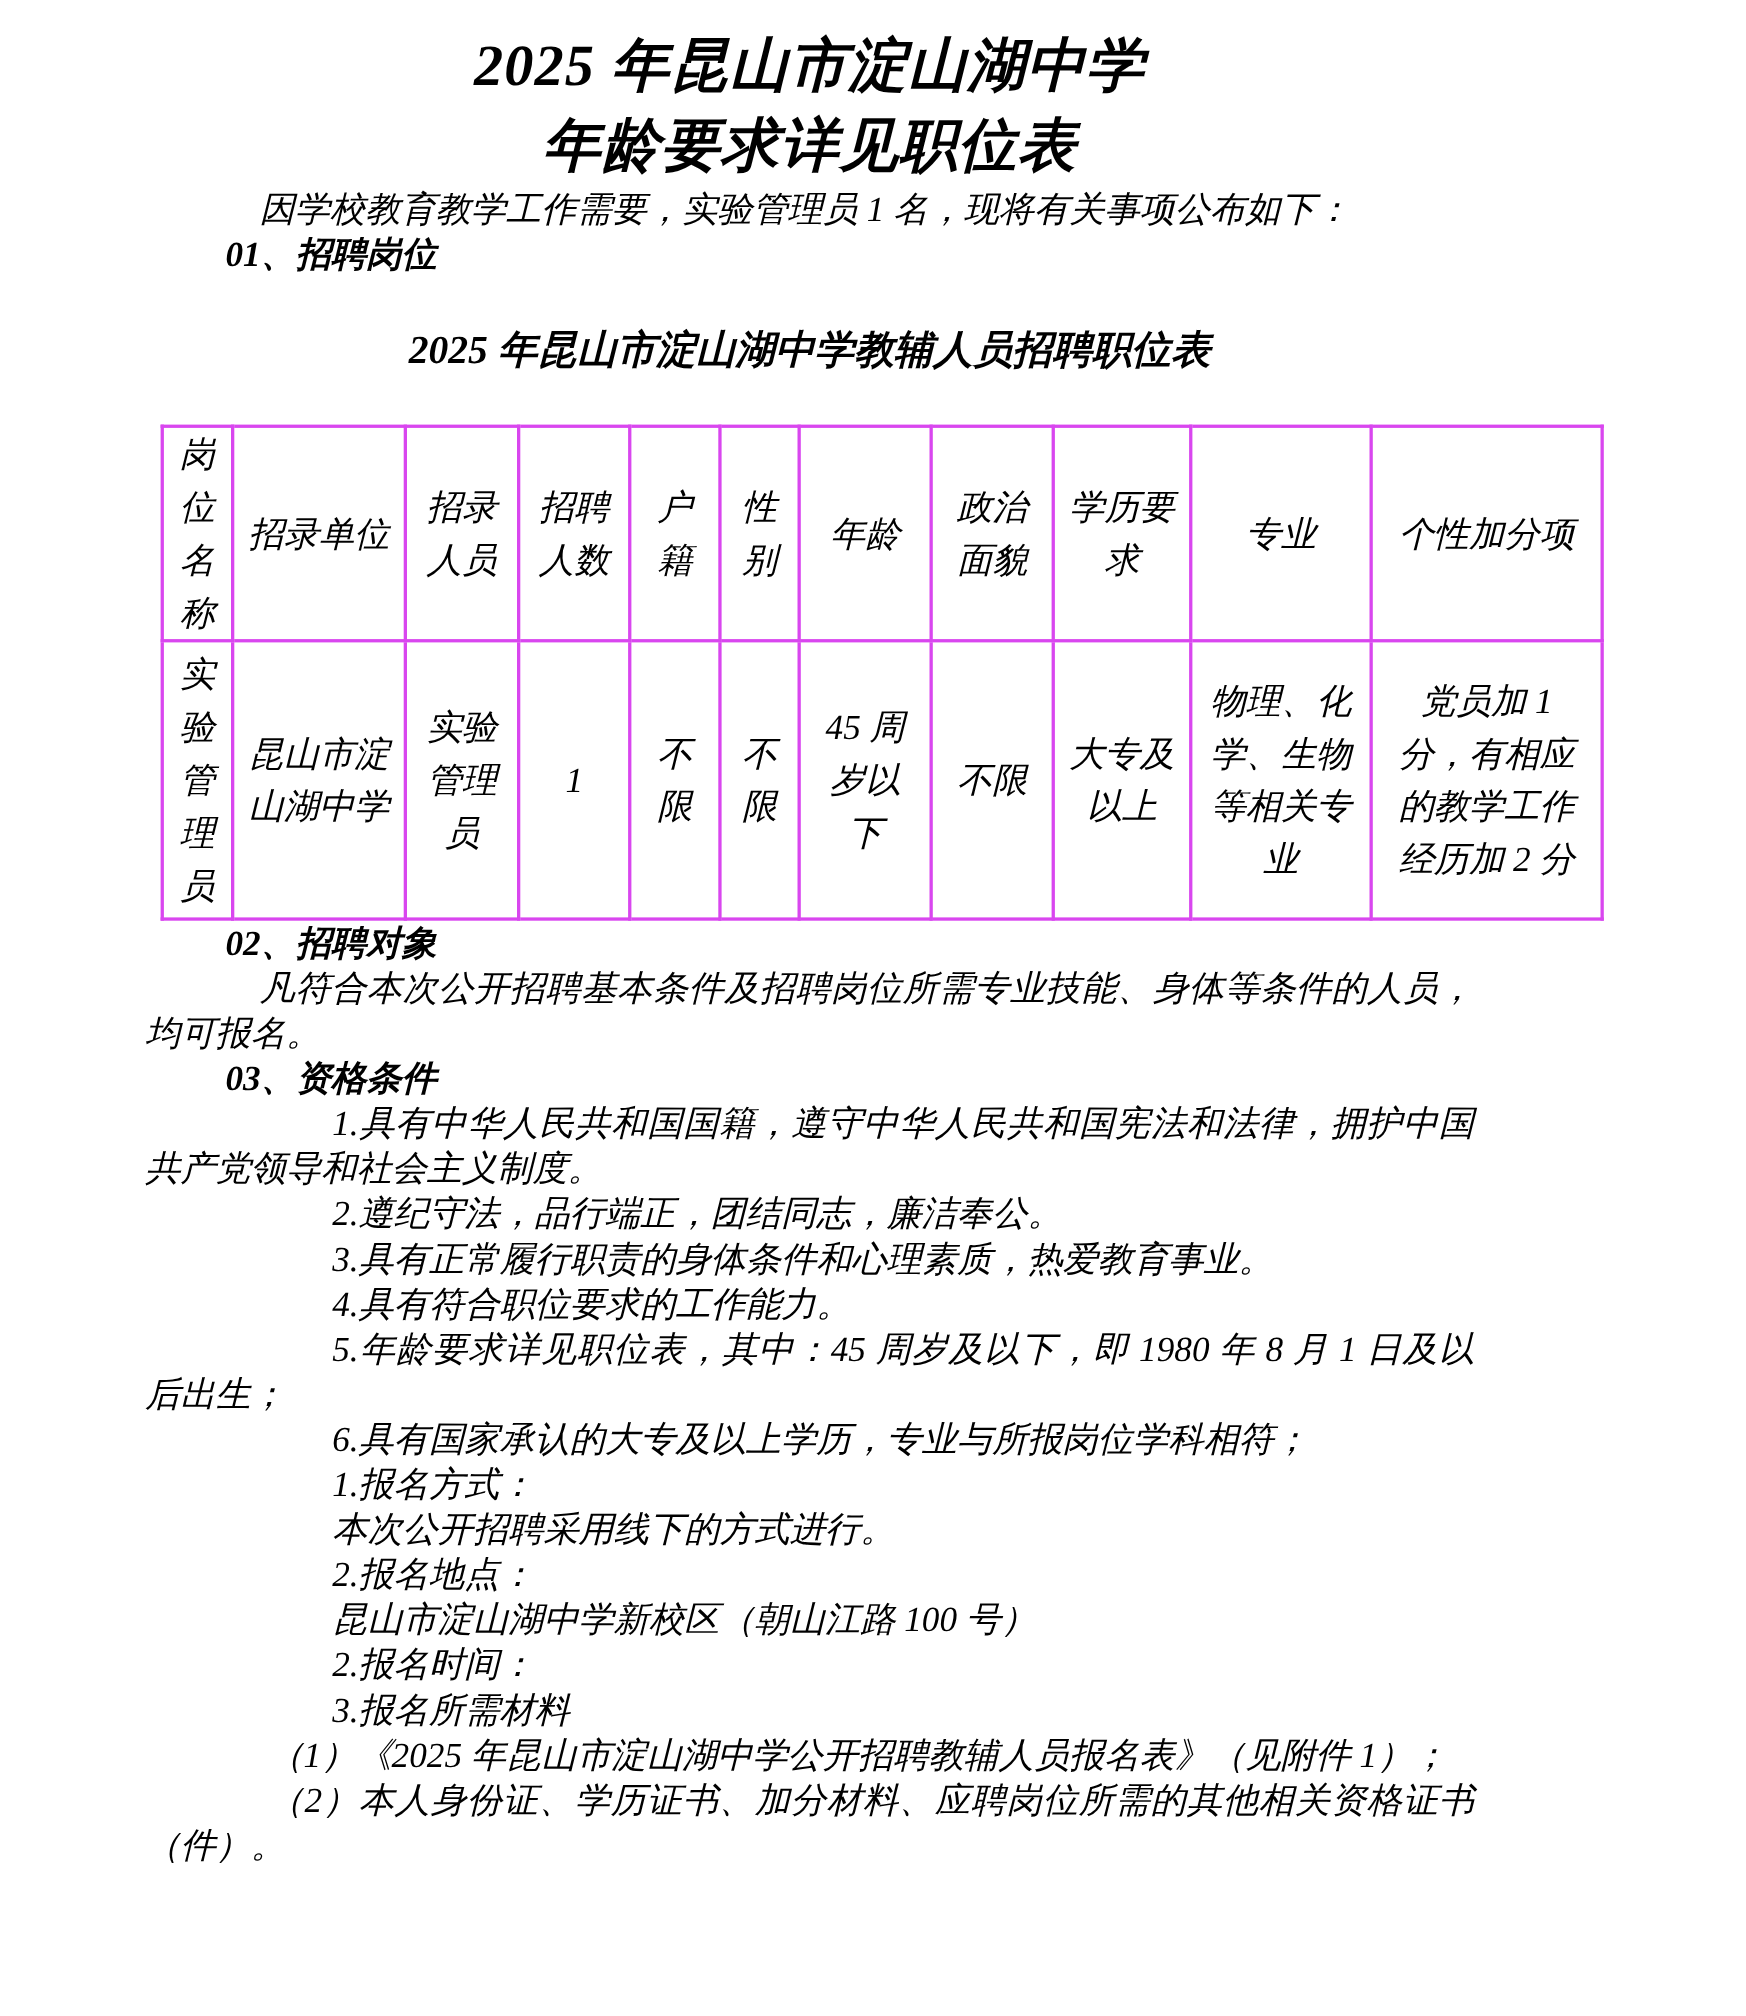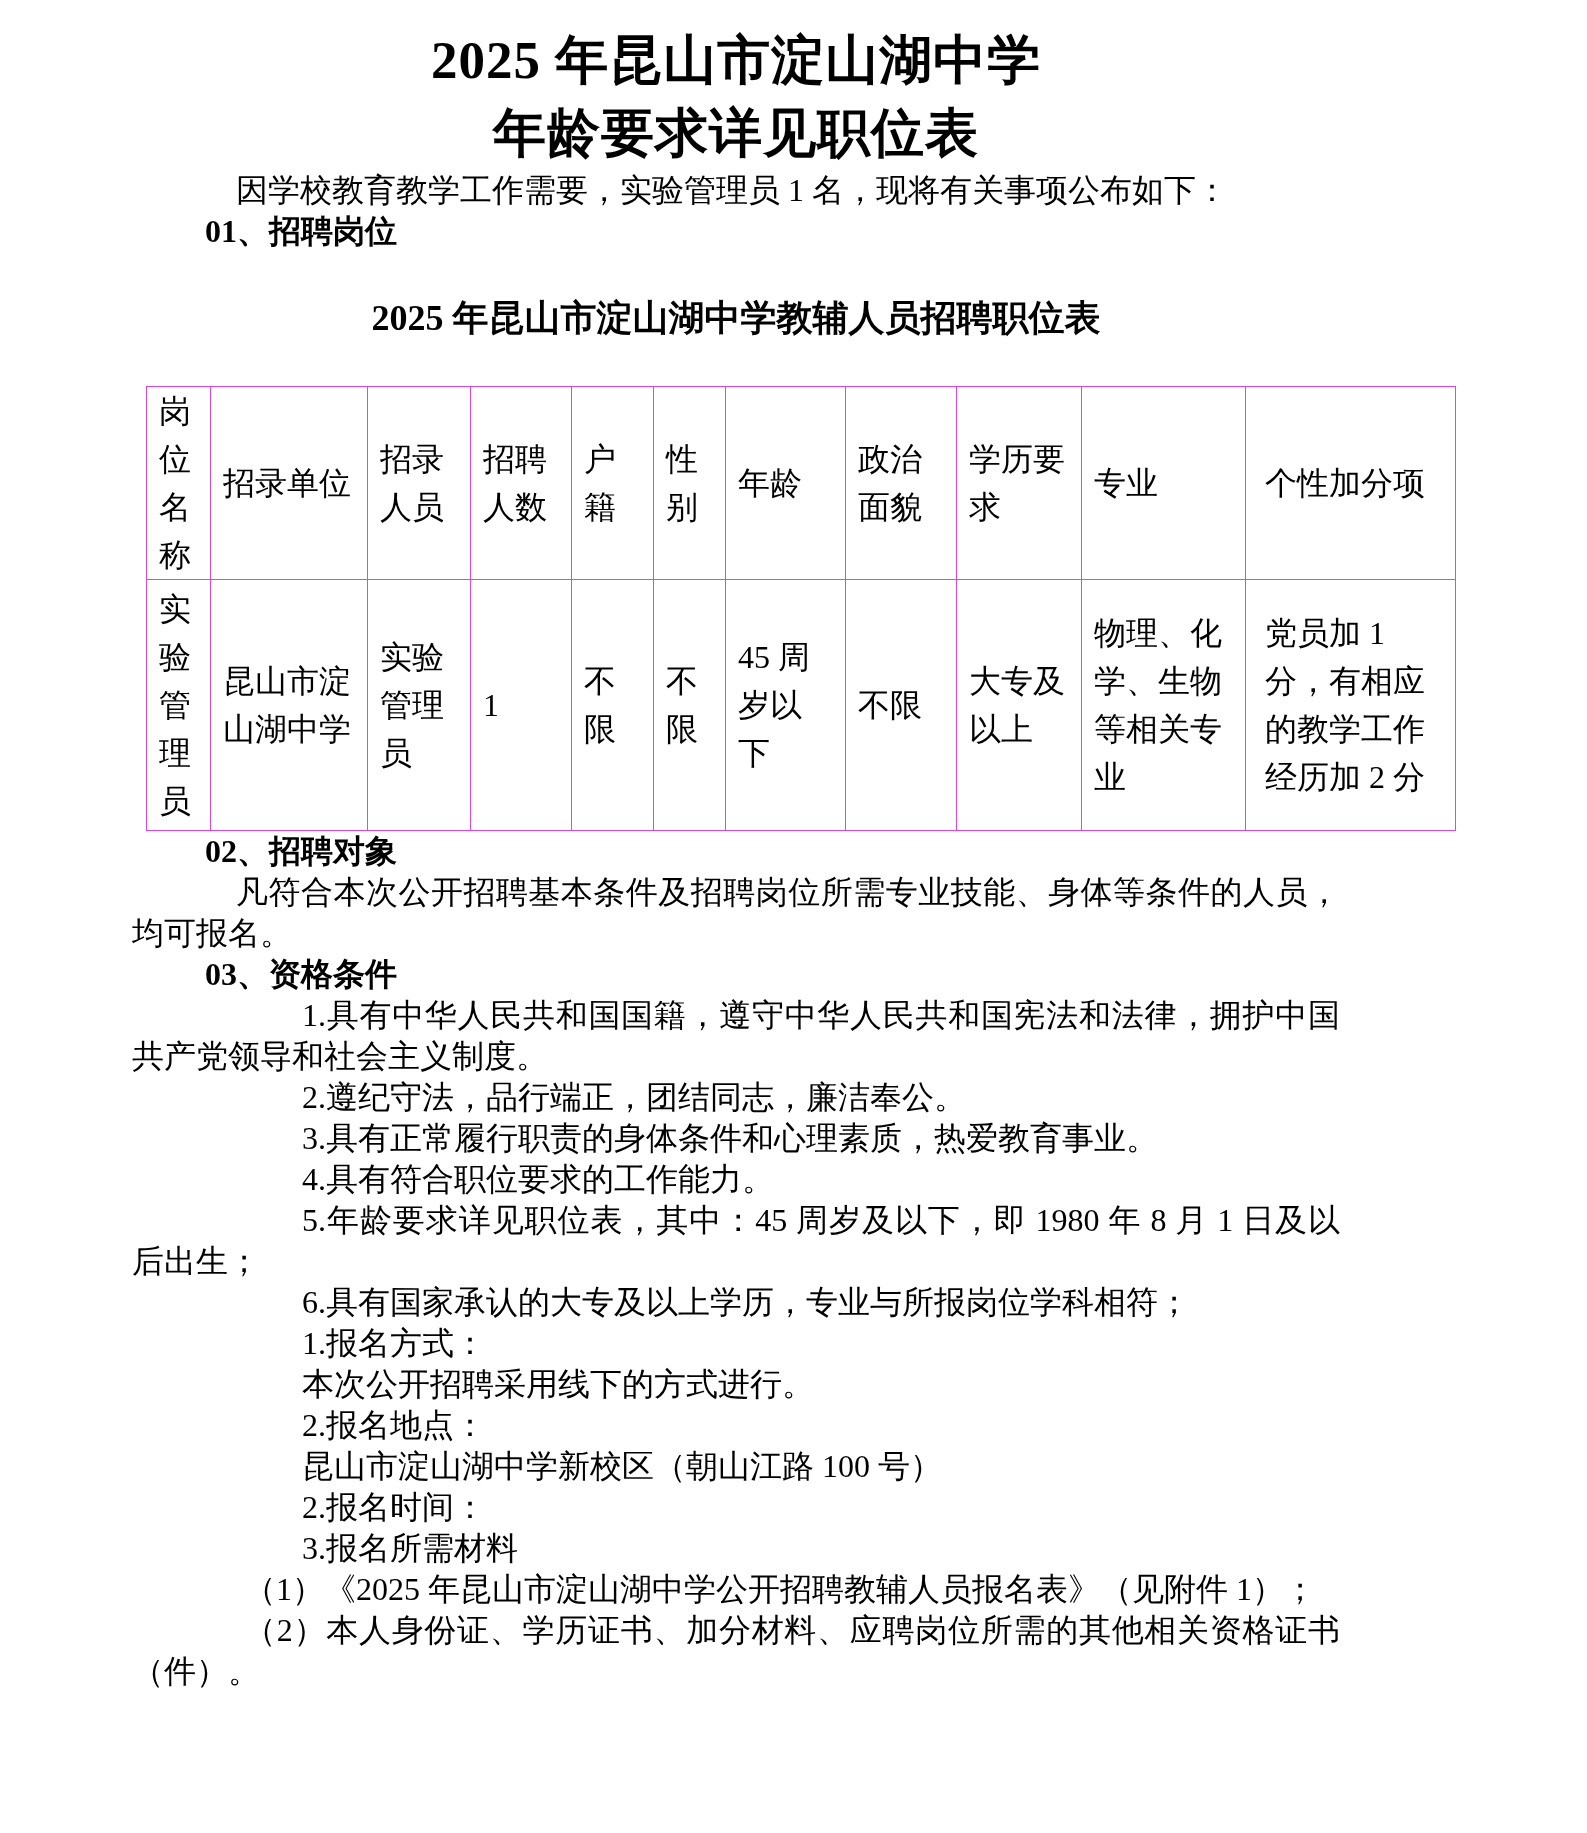--- a/index.html
+++ b/index.html
@@ -6,20 +6,21 @@
   .page {
     position: relative;
     width: 1587px;
     height: 1833px;
     background: #ffffff;
     color: #000000;
     font-family: "Liberation Serif", serif;
     overflow: hidden;
     box-sizing: border-box;
     padding: 24px 247px 0 132px;
+    font-style: italic;
   }
   .doc-title {
     margin: 0;
     text-align: center;
     font-size: 53px;
     line-height: 73px;
     font-weight: bold;
     letter-spacing: 1px;
   }
   p.body-line {
@@ -47,23 +48,23 @@
     font-weight: bold;
   }
   table.jobs {
     border-collapse: collapse;
     table-layout: fixed;
     width: 1309px;
     margin: 46px 0 0 14px;
     font-size: 32px;
   }
   table.jobs th, table.jobs td {
-    border: 1px solid #d946ef;
+    border: 3px solid #d946ef;
     font-weight: normal;
-    text-align: left;
+    text-align: center;
     vertical-align: middle;
     padding: 0 12px;
     line-height: 48px;
     word-break: normal;
     overflow: hidden;
   }
   table.jobs tr.hdr  th { height: 190px; }
   table.jobs tr.data td { height: 250px; }
   table.jobs .tight { padding: 0 19px; }
 </style>

